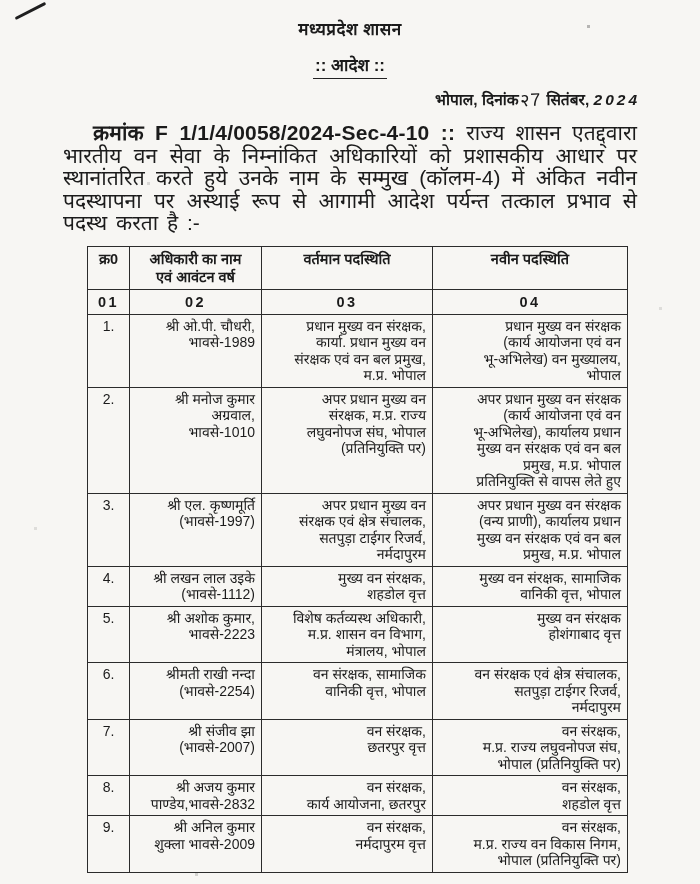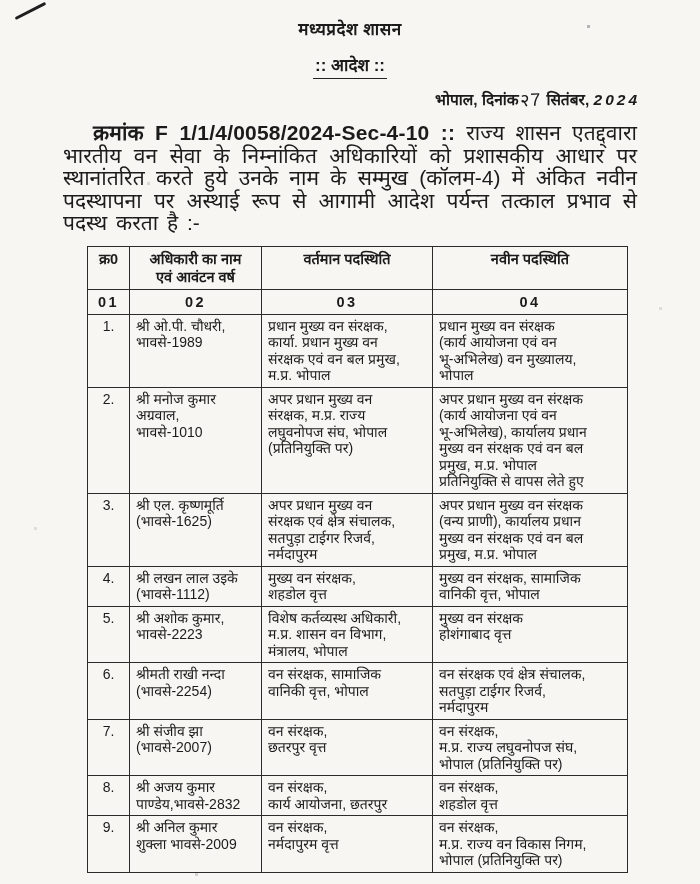--- a/index.html
+++ b/index.html
@@ -55,20 +55,21 @@
   
   .transfer-table{
     margin:11px 0 0 87px;width:540px;
     border-collapse:collapse;table-layout:fixed;
     font-size:14px;line-height:16.5px;
   }
   .transfer-table th,.transfer-table td{
     border:1.6px solid #2b2b2b;
     padding:3px 6px;vertical-align:top;
     white-space:pre-line;
+    text-align:right;
   }
   .transfer-table th{font-weight:bold;text-align:center;font-size:14.5px;line-height:18px;}
   .col-num{font-weight:bold;text-align:center;letter-spacing:2.5px;}
   td.sno{text-align:center;padding-left:2px;padding-right:2px;}
   .note{display:block;font-weight:normal;}
 </style>
 </head>
 <body>
 
 <div class="page">
@@ -141,21 +142,21 @@
 (प्रतिनियुक्ति पर)</td>
         <td><span>अपर प्रधान मुख्य वन संरक्षक
 (कार्य आयोजना एवं वन
 भू-अभिलेख), कार्यालय प्रधान
 मुख्य वन संरक्षक एवं वन बल
 प्रमुख, म.प्र. भोपाल</span><span class="note">प्रतिनियुक्ति से वापस लेते हुए</span></td>
       </tr>
       <tr>
         <td class="sno">3.</td>
         <td>श्री एल. कृष्णमूर्ति
-(भावसे-1625)</td>
+(भावसे-1997)</td>
         <td>अपर प्रधान मुख्य वन
 संरक्षक एवं क्षेत्र संचालक,
 सतपुड़ा टाईगर रिजर्व,
 नर्मदापुरम</td>
         <td><span>अपर प्रधान मुख्य वन संरक्षक
 (वन्य प्राणी), कार्यालय प्रधान
 मुख्य वन संरक्षक एवं वन बल
 प्रमुख, म.प्र. भोपाल</span><span class="note"></span></td>
       </tr>
       <tr>

